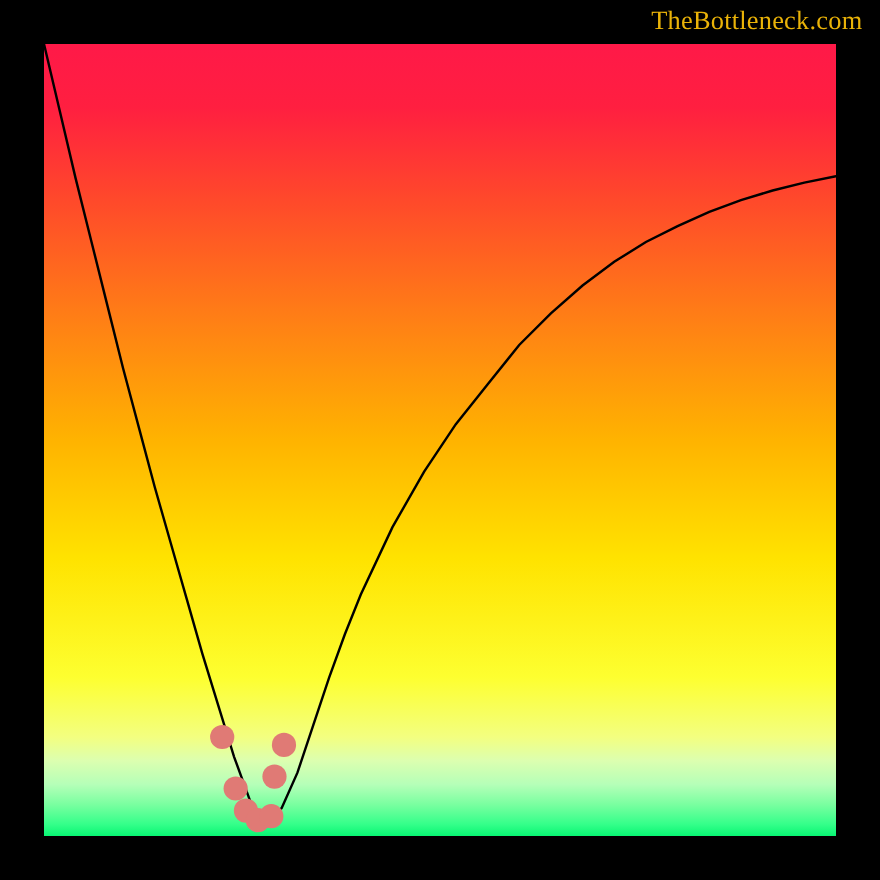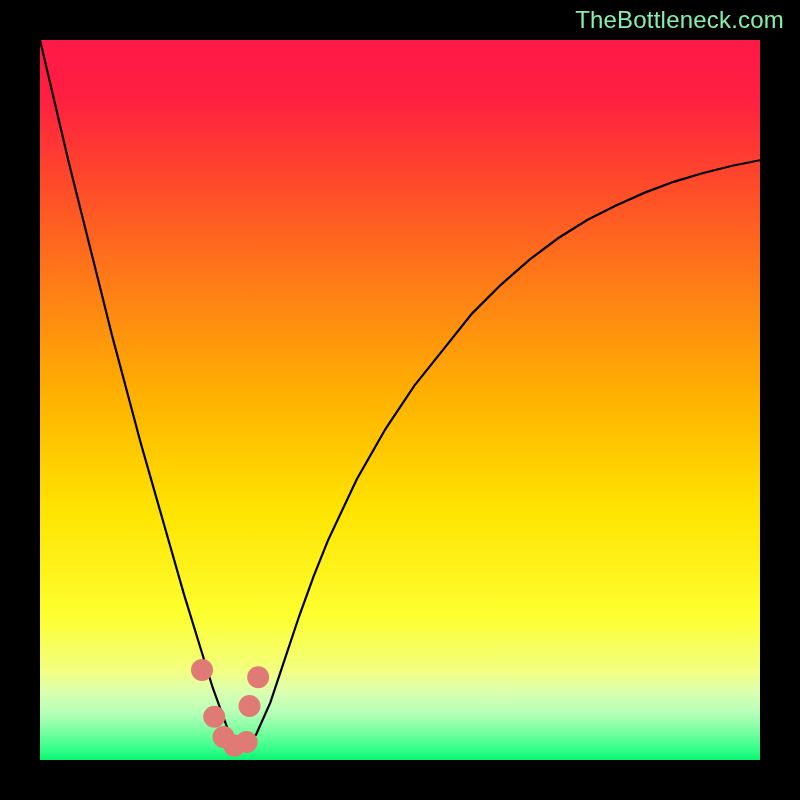--- a/index.html
+++ b/index.html
@@ -18,23 +18,23 @@
     position: absolute;
     left: 40px;
     top: 40px;
     width: 720px;
     height: 720px;
   }
   .watermark {
     position: absolute;
     top: 6px;
     right: 16px;
-    font-family: Liberation Sans, sans-serif;
+    font-family: Liberation Serif, serif;
     font-size: 24px;
-    color: #86efac;
+    color: #eab308;
     letter-spacing: 0.2px;
   }
 </style>
 </head>
 <body>
 
 <div class="wrap">
   <svg class="plot" viewBox="0 0 720 720" width="720" height="720" preserveAspectRatio="none">
     <defs>
       <linearGradient id="bg" x1="0" y1="0" x2="0" y2="1">

